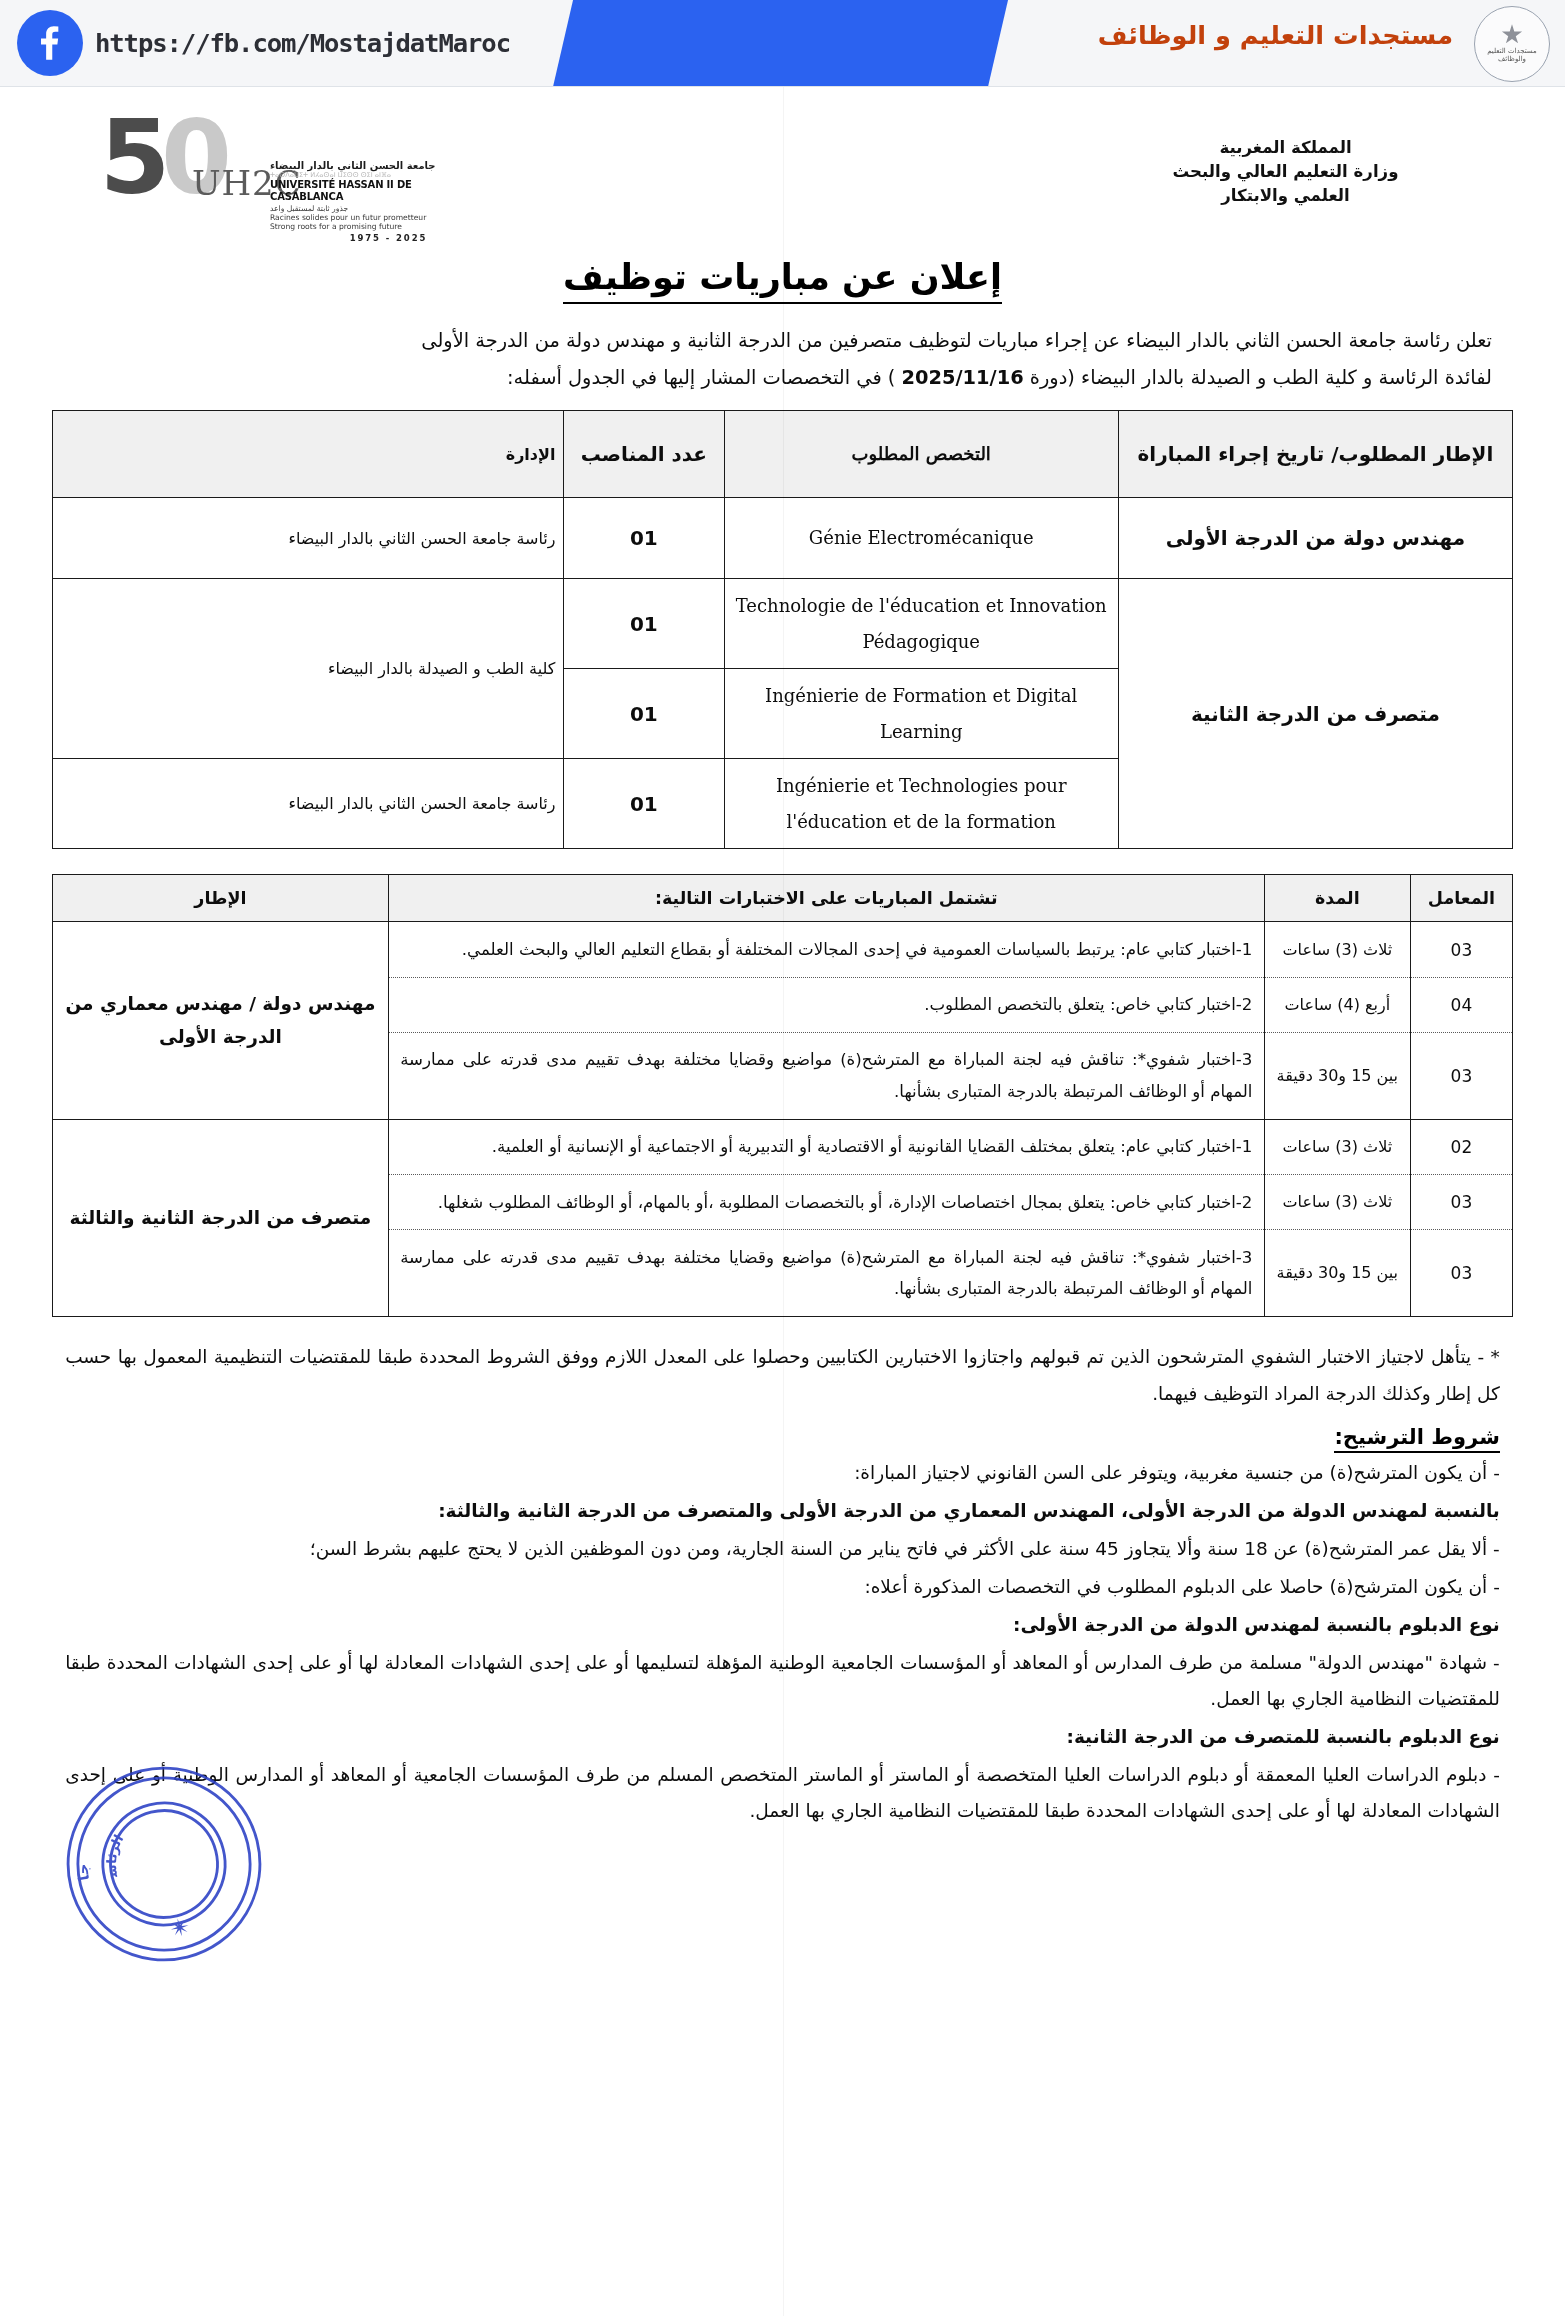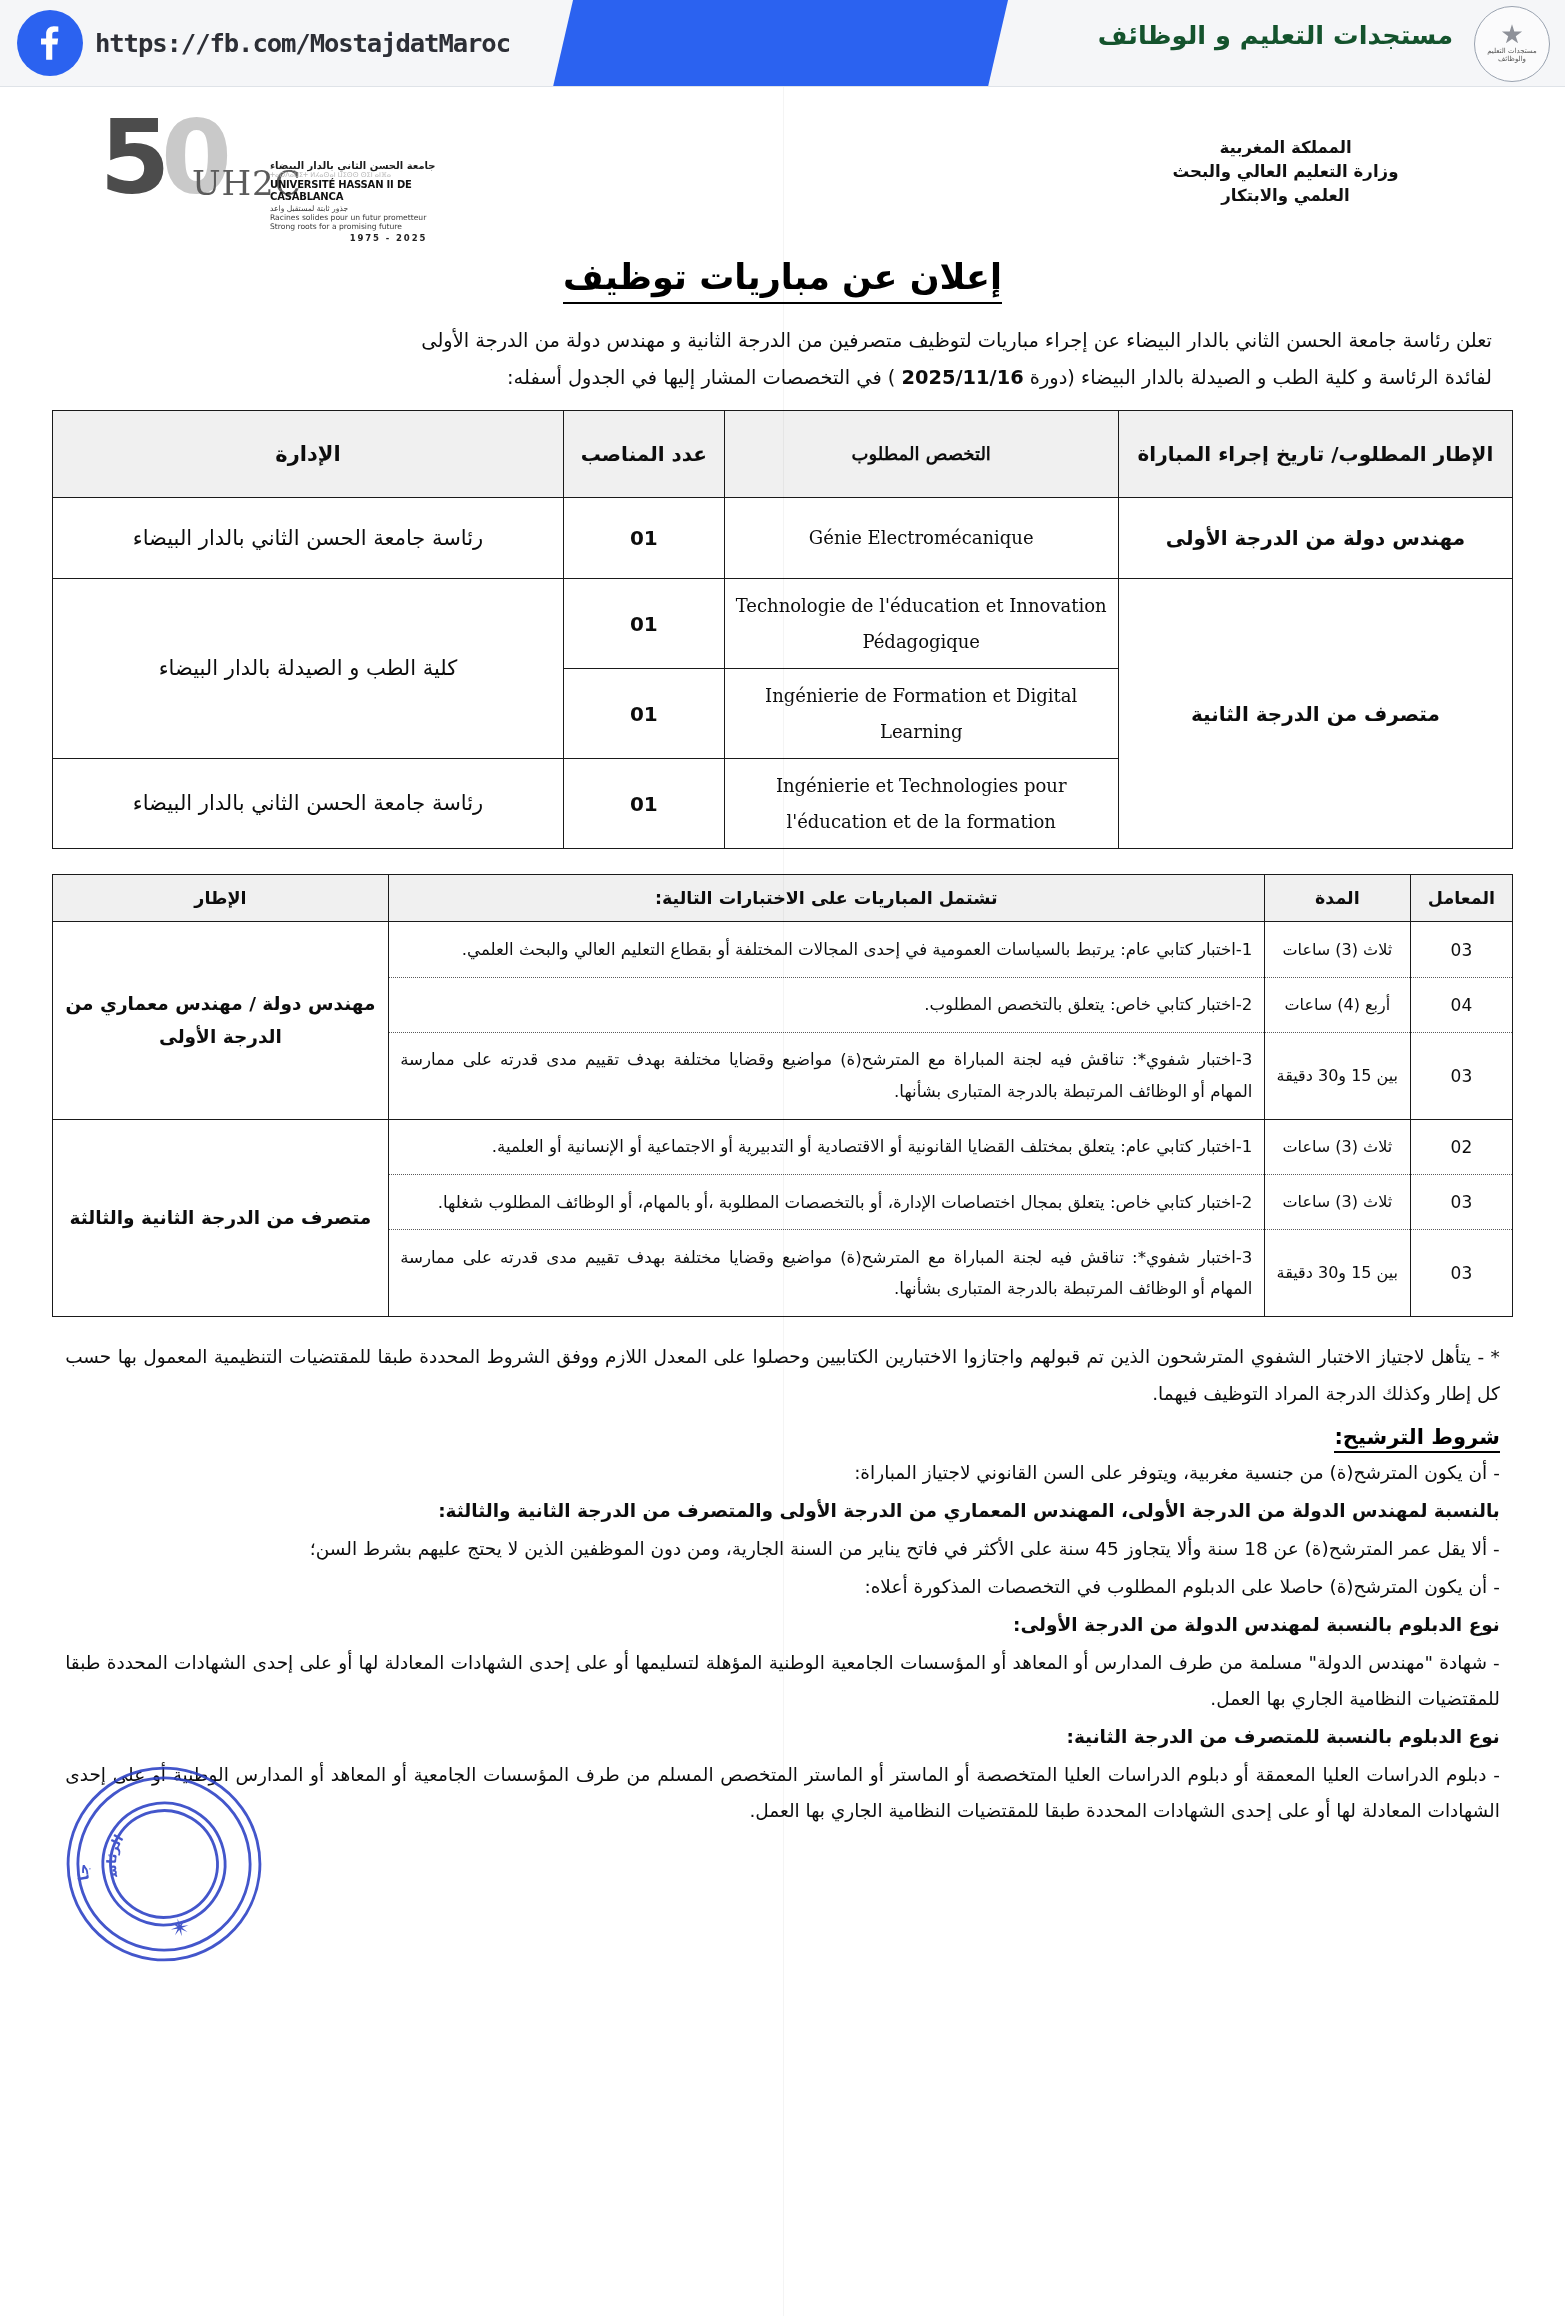--- a/index.html
+++ b/index.html
@@ -72,21 +72,21 @@
   }
   .banner-right-text {
     position: absolute;
     right: 112px;
     top: 0;
     height: 70px;
     display: flex;
     align-items: center;
     font-size: 25.6px;
     font-weight: bold;
-    color: #14532d;
+    color: #c2410c;
     direction: rtl;
   }
   .banner-emblem {
     position: absolute;
     right: 15px;
     top: 5.7px;
     width: 76px;
     height: 76px;
     border-radius: 50%;
     border: 1.9px solid #9aa3b0;
@@ -230,21 +230,21 @@
   .t1 thead th {
     background: #f0f0f0;
     font-weight: bold;
     font-size: 19px;
     height: 87px;
     line-height: 1.45;
   }
   .t1 .c-frame { width: 27%; font-weight: bold; font-size: 20px; line-height: 1.7; }
   .t1 .c-spec  { width: 27%; direction: ltr; font-family: "DejaVu Serif","Liberation Serif",serif; font-size: 18px; line-height: 2.0;}
   .t1 .c-num   { width: 11%; font-weight: bold; font-size: 20px; }
-  .t1 .c-admin { width: 35%; font-size: 21px; line-height: 1.6;}
+  .t1 .c-admin { width: 35%; font-size: 16px; line-height: 1.6; text-align: right;}
   .t1 tbody td { height: 81px; }
 
   
   .t2 { margin: 0 0 17px 0; }
   .t2 th {
     background: #f0f0f0;
     font-weight: bold;
     font-size: 17.5px;
     padding: 13.2px 5.7px;
   }

